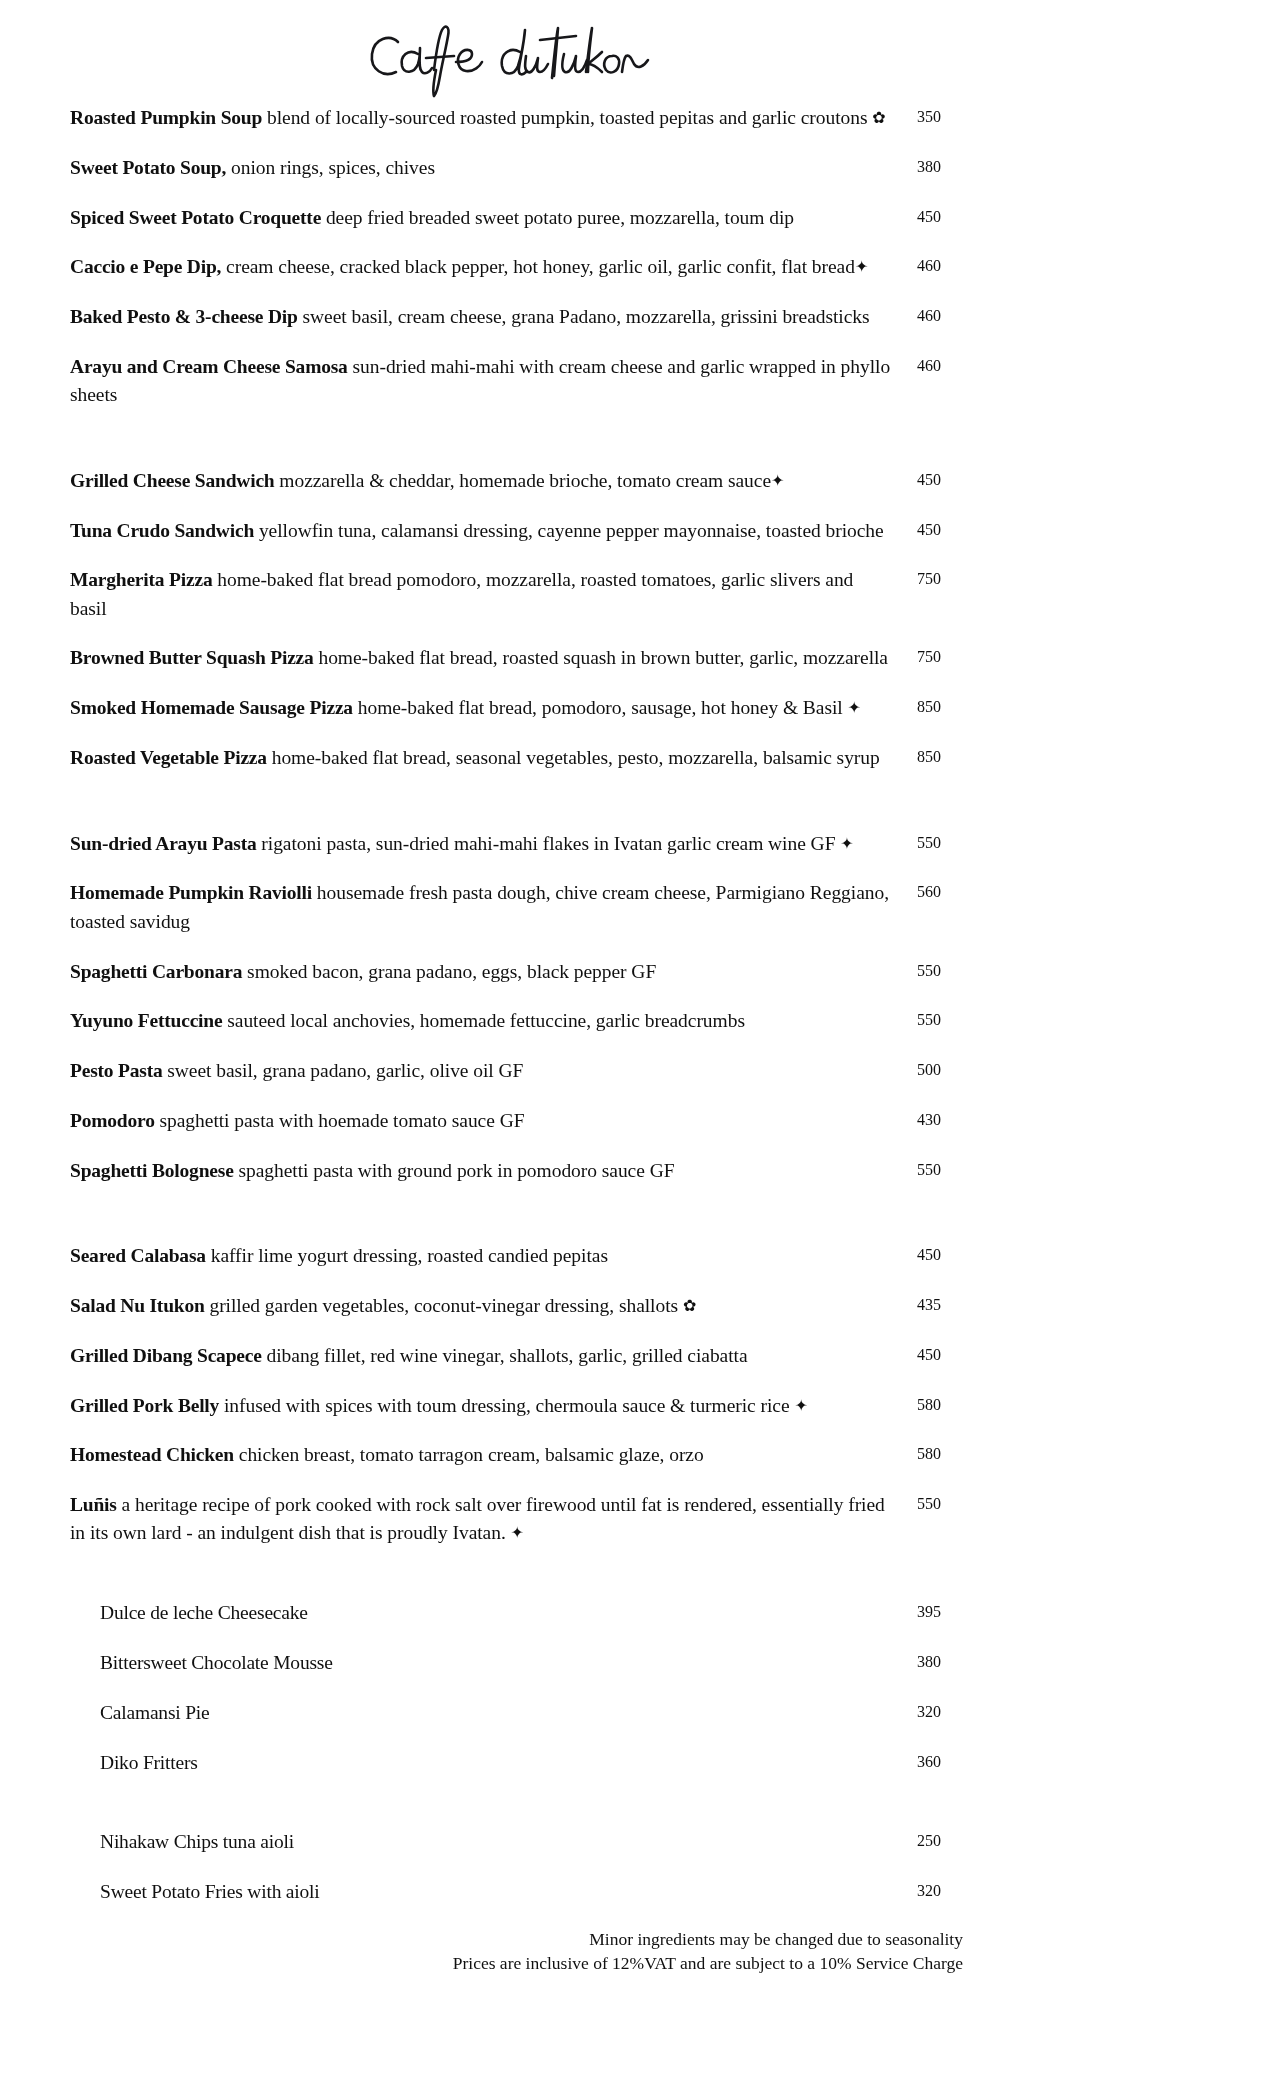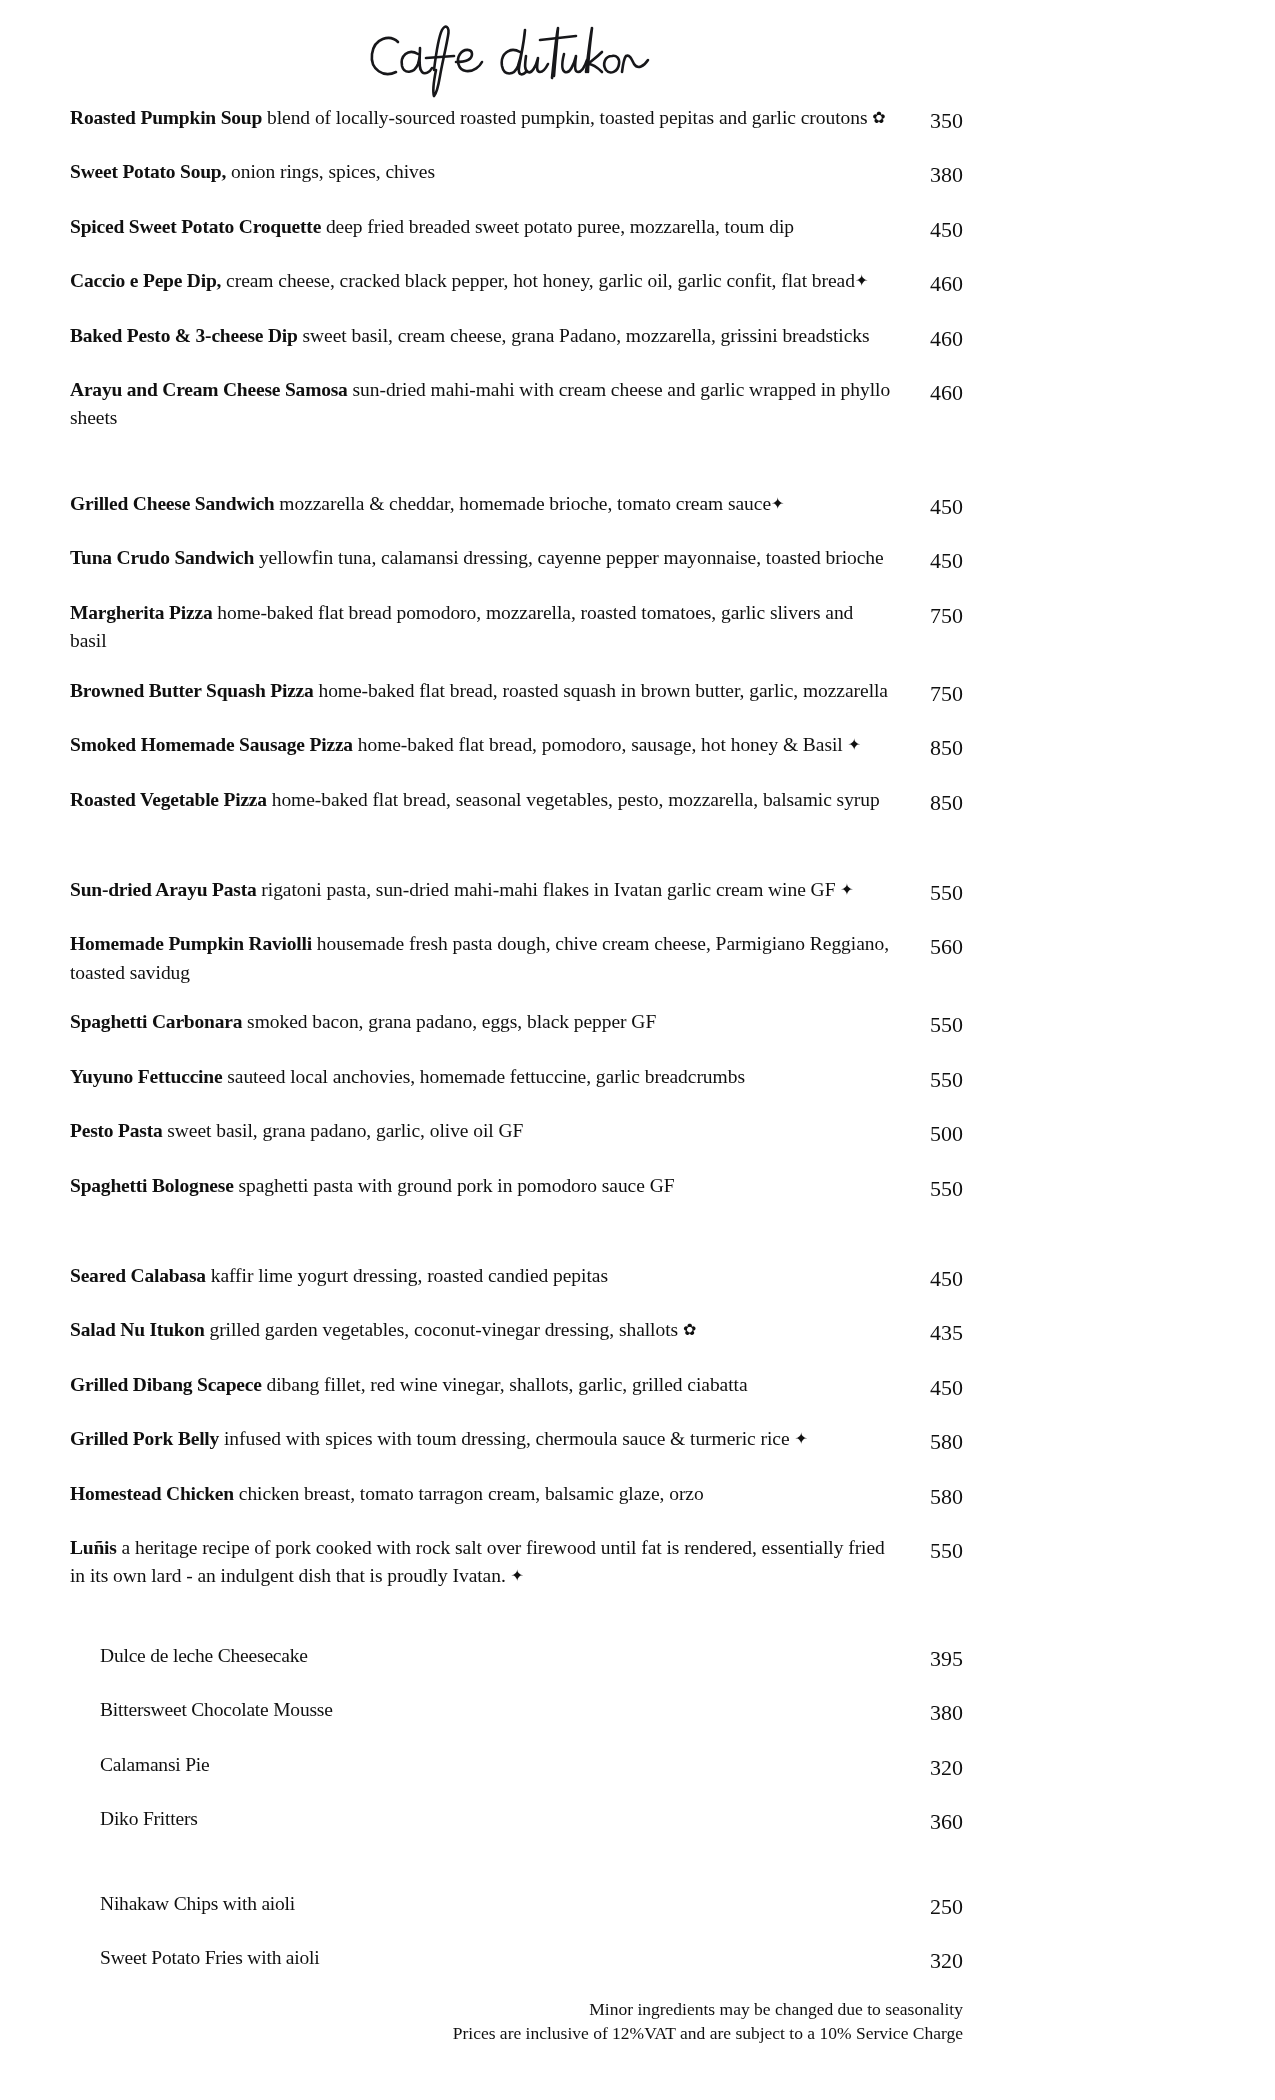--- a/index.html
+++ b/index.html
@@ -61,22 +61,21 @@
   }
   .item-desc { font-weight: normal; }
   .mark {
     font-size: 16px;
     line-height: 1;
     vertical-align: 1px;
   }
   .item-price {
     flex: 0 0 auto;
     width: 46px;
-    text-align: right;
-    font-size: 22px;
+    font-size: 16px;
     line-height: 1.45;
     padding-top: 1px;
   }
 
   
   .plain .item-name { font-weight: normal; margin-left: 30px; }
 
   
   .gap-lg { height: 36px; }
   .gap-md { height: 30px; }
@@ -204,20 +203,24 @@
       </div>
       <div class="item">
         <div class="item-text"><span class="item-name">Yuyuno Fettuccine</span><span class="item-desc"> sauteed local anchovies, homemade fettuccine, garlic breadcrumbs</span><span class="mark"></span></div>
         <div class="item-price">550</div>
       </div>
       <div class="item">
         <div class="item-text"><span class="item-name">Pesto Pasta </span><span class="item-desc"> sweet basil, grana padano, garlic, olive oil GF</span><span class="mark"></span></div>
         <div class="item-price">500</div>
       </div>
       <div class="item">
+        <div class="item-text"><span class="item-name">Pomodoro</span><span class="item-desc"> spaghetti pasta with hoemade tomato sauce GF</span><span class="mark"></span></div>
+        <div class="item-price">430</div>
+      </div>
+      <div class="item">
         <div class="item-text"><span class="item-name">Spaghetti Bolognese</span><span class="item-desc"> spaghetti pasta with ground pork in pomodoro sauce GF</span><span class="mark"></span></div>
         <div class="item-price">550</div>
       </div>
     </div>
 
     <div class="gap-lg"></div>
 
     <div class="section">
       <div class="item">
         <div class="item-text"><span class="item-name">Seared Calabasa</span><span class="item-desc"> kaffir lime yogurt dressing, roasted candied pepitas</span><span class="mark"></span></div>
@@ -263,21 +266,21 @@
       <div class="item">
         <div class="item-text"><span class="item-name">Diko Fritters</span></div>
         <div class="item-price">360</div>
       </div>
     </div>
 
     <div class="gap-md"></div>
 
     <div class="section plain">
       <div class="item">
-        <div class="item-text"><span class="item-name">Nihakaw Chips with aioli</span></div>
+        <div class="item-text"><span class="item-name">Nihakaw Chips tuna aioli</span></div>
         <div class="item-price">250</div>
       </div>
       <div class="item">
         <div class="item-text"><span class="item-name">Sweet Potato Fries with aioli</span></div>
         <div class="item-price">320</div>
       </div>
     </div>
 
     <div class="footer">
       <div>Minor ingredients may be changed due to seasonality</div>

